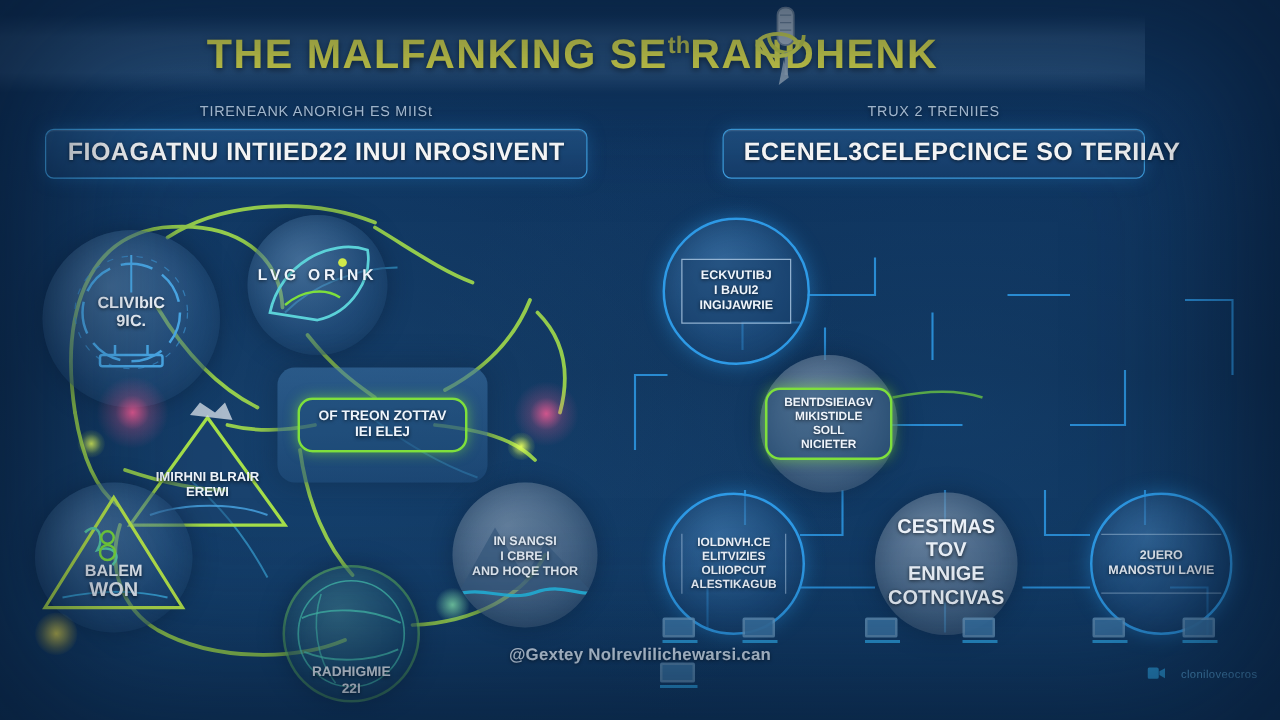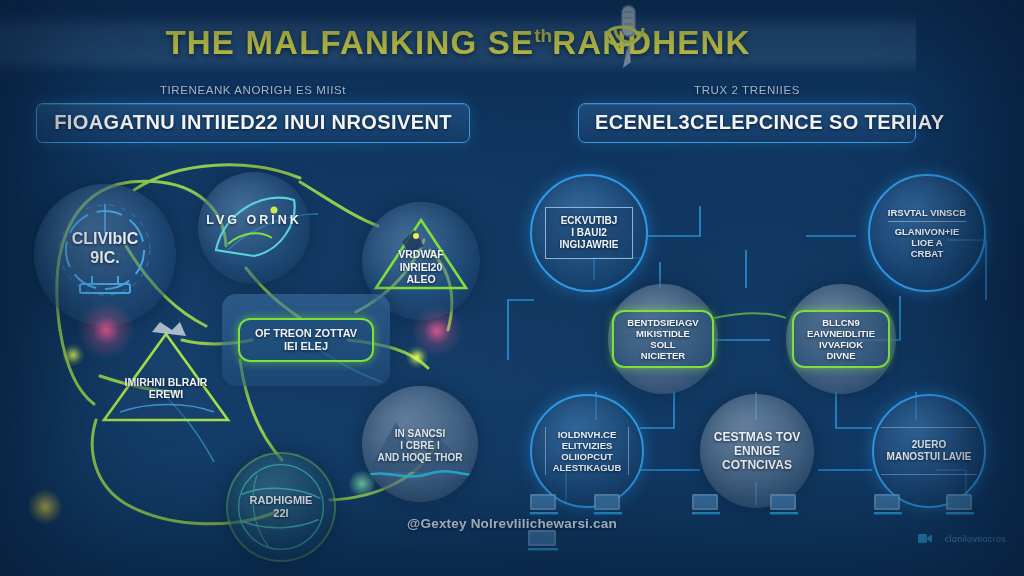--- a/index.html
+++ b/index.html
@@ -199,76 +199,77 @@
 
   <div class="node circ" style="left:34px; top:184px; width:142px; height:142px;">
     <svg style="position:absolute; inset:0;" viewBox="0 0 142 142">
       <circle cx="71" cy="66" r="39" fill="none" stroke="#4aa8e6" stroke-width="2" stroke-dasharray="26 9"></circle>
       <circle cx="71" cy="66" r="45" fill="none" stroke="#3c92cf" stroke-width="1" stroke-dasharray="5 7" opacity=".7"></circle>
       <rect x="46" y="100" width="50" height="9" rx="2" fill="none" stroke="#4aa8e6" stroke-width="2"></rect>
       <line x1="58" y1="92" x2="58" y2="100" stroke="#4aa8e6" stroke-width="2"></line>
       <line x1="84" y1="92" x2="84" y2="100" stroke="#4aa8e6" stroke-width="2"></line>
       <line x1="71" y1="20" x2="71" y2="50" stroke="#4aa8e6" stroke-width="1.6"></line>
     </svg>
-    <div class="nodetext" style="font-size:16px; position:relative; top:-6px;">
+    <div class="nodetext" style="font-size:13px; position:relative; top:-6px;">
       <div>CLIVIbIC</div>
       <div>9IC.</div>
     </div>
   </div>
 
   <div class="node circ" style="left:198px; top:172px; width:112px; height:112px;">
     <svg style="position:absolute; inset:0;" viewBox="0 0 112 112">
       <path d="M18 78 C 26 40, 66 18, 96 28 C 100 50, 84 78, 56 84 Z" fill="none" stroke="#5bd1d8" stroke-width="2.2"></path>
       <path d="M30 72 C 44 60, 62 58, 74 66" fill="none" stroke="#7ee03c" stroke-width="2"></path>
       <circle cx="76" cy="38" r="3.5" fill="#cfe84a"></circle>
     </svg>
     <div class="nodetext" style="font-size:12.5px; letter-spacing:3px; position:relative; top:-8px;">LVG   ORINK</div>
   </div>
 
-  <div class="node circ" style="left:362px; top:202px; width:118px; height:118px;">
-    <svg style="position:absolute; inset:0;" viewBox="0 0 118 118">
-      <path d="M59 18 L104 86 L14 86 Z" fill="none" stroke="#7ee03c" stroke-width="2.6"></path>
-      <path d="M40 40 L52 28 L62 44 L48 52 Z" fill="#1d3a5c" opacity=".85"></path>
-      <circle cx="54" cy="34" r="3" fill="#e8ef55"></circle>
-    </svg>
-    <div class="nodetext" style="font-size:10.5px; position:relative; top:6px;">
-      <div>VRDWAF</div>
-      <div>INRIEI20</div>
-      <div>ALEO</div>
-    </div>
-  </div>
 
   <div class="node" style="left:96px; top:320px; width:140px; height:112px;">
     <svg style="position:absolute; inset:0;" viewBox="0 0 140 112">
       <path d="M70 14 L132 100 L8 100 Z" fill="rgba(30,72,116,.45)" stroke="#a6e04a" stroke-width="2.6"></path>
       <path d="M56 12 L64 2 L76 10 L84 2 L90 16 Z" fill="#cfd9e4" opacity=".8"></path>
       <path d="M24 92 C 52 82, 92 82, 118 92" fill="none" stroke="#4aa8e6" stroke-width="1.6" opacity=".8"></path>
     </svg>
     <div class="nodetext" style="font-size:10.5px; position:relative; top:12px;">
       <div>IMIRHNI BLRAIR</div>
       <div>EREWI</div>
     </div>
   </div>
 
+  <div class="node circ" style="left:28px; top:386px; width:126px; height:120px;">
+    <svg style="position:absolute; inset:0;" viewBox="0 0 126 120">
+      <path d="M63 12 L118 100 L8 100 Z" fill="none" stroke="#b9e84a" stroke-width="2.6"></path>
+      <path d="M40 40 C 50 30, 56 44, 50 54 C 62 50, 70 58, 62 66" fill="none" stroke="#5bd1a8" stroke-width="2"></path>
+      <circle cx="58" cy="44" r="5" fill="none" stroke="#7ee03c" stroke-width="2"></circle>
+      <circle cx="58" cy="56" r="6" fill="none" stroke="#7ee03c" stroke-width="2"></circle>
+      <path d="M22 92 C 50 86, 82 86, 106 92" fill="none" stroke="#3fb4e8" stroke-width="1.5" opacity=".8"></path>
+    </svg>
+    <div class="nodetext" style="font-size:13px; position:relative; top:20px;">
+      <div>BALEM</div>
+      <div style="font-size:16px;">WON</div>
+    </div>
+  </div>
 
   <div class="node" style="left:222px; top:294px; width:168px; height:92px;
               border-radius:14px;
               background:linear-gradient(180deg, rgba(56,108,158,.62), rgba(32,76,122,.6));
               box-shadow:0 0 22px rgba(14,40,70,.55);">
     <div class="neonbox" style="position:relative; top:0;">
       <div class="nodetext" style="font-size:11px;">
         <div>OF TREON ZOTTAV</div>
         <div>IEI ELEJ</div>
       </div>
     </div>
   </div>
 
   <div class="node circ" style="left:226px; top:452px; width:110px; height:110px;
               background:radial-gradient(circle at 40% 34%, rgba(70,134,150,.6), rgba(32,84,118,.55) 60%, rgba(26,66,104,.5) 100%);
-              border:2px solid rgba(126,224,60,.35);">
+              border:2px solid rgba(126,224,60,.35);align-items:flex-end;">
     <svg style="position:absolute; inset:0;" viewBox="0 0 110 110">
       <ellipse cx="55" cy="55" rx="44" ry="44" fill="none" stroke="#49c8b4" stroke-width="1.4" opacity=".7"></ellipse>
       <path d="M14 42 C 36 32, 72 34, 96 46" fill="none" stroke="#49c8b4" stroke-width="1.6" opacity=".75"></path>
       <path d="M16 70 C 40 80, 72 78, 94 68" fill="none" stroke="#49c8b4" stroke-width="1.6" opacity=".75"></path>
       <path d="M30 22 C 22 46, 26 76, 42 96" fill="none" stroke="#49c8b4" stroke-width="1.3" opacity=".6"></path>
     </svg>
     <div class="nodetext" style="font-size:11px; position:relative; top:0;">
       <div>RADHIGMIE</div>
       <div>22I</div>
     </div>
@@ -303,62 +304,44 @@
     <div class="boxed">
       <div class="nodetext" style="font-size:10px;">
         <div>ECKVUTIBJ</div>
         <div>I BAUI2</div>
         <div>INGIJAWRIE</div>
       </div>
     </div>
   </div>
 
 
-  <div class="node circ circ-ring" style="left:868px; top:174px; width:118px; height:118px;">
-    <div class="nodetext" style="font-size:9.5px;">
-      <div style="border-bottom:1px solid rgba(186,214,240,.55); padding-bottom:3px; margin-bottom:4px;">IRSVTAL VINSCB</div>
-      <div>GLANIVON+IE</div>
-      <div>LIOE A</div>
-      <div>CRBAT</div>
-    </div>
-  </div>
 
   <div class="node circ gray" style="left:608px; top:284px; width:110px; height:110px;">
     <div class="neonbox" style="padding:3px 7px;">
       <div class="nodetext" style="font-size:9.5px;">
         <div>BENTDSIEIAGV</div>
         <div>MIKISTIDLE</div>
         <div>SOLL</div>
         <div>NICIETER</div>
       </div>
     </div>
   </div>
 
-  <div class="node circ gray" style="left:786px; top:284px; width:110px; height:110px;">
-    <div class="neonbox" style="padding:3px 7px;">
-      <div class="nodetext" style="font-size:9.5px;">
-        <div>BLLCN9</div>
-        <div>EAIVNEIDLITIE</div>
-        <div>IVVAFIOK</div>
-        <div>DIVNE</div>
-      </div>
-    </div>
-  </div>
 
   <div class="node circ circ-ring" style="left:530px; top:394px; width:114px; height:114px;">
     <div class="nodetext" style="font-size:9.5px; border-left:1px solid rgba(186,214,240,.5); border-right:1px solid rgba(186,214,240,.5); padding:2px 7px;">
       <div>IOLDNVH.CE</div>
       <div>ELITVIZIES</div>
       <div>OLIIOPCUT</div>
       <div>ALESTIKAGUB</div>
     </div>
   </div>
 
   <div class="node circ gray" style="left:700px; top:394px; width:114px; height:114px;">
-    <div class="nodetext" style="font-size:12px;">
+    <div class="nodetext" style="font-size:16px;">
       <div>CESTMAS TOV</div>
       <div>ENNIGE</div>
       <div>COTNCIVAS</div>
     </div>
   </div>
 
   <div class="node circ circ-ring" style="left:872px; top:394px; width:114px; height:114px;">
     <div class="nodetext" style="font-size:10px; border-top:1px solid rgba(186,214,240,.45); border-bottom:1px solid rgba(186,214,240,.45); padding:11px 6px;">
       <div>2UERO</div>
       <div>MANOSTUI LAVIE</div>

